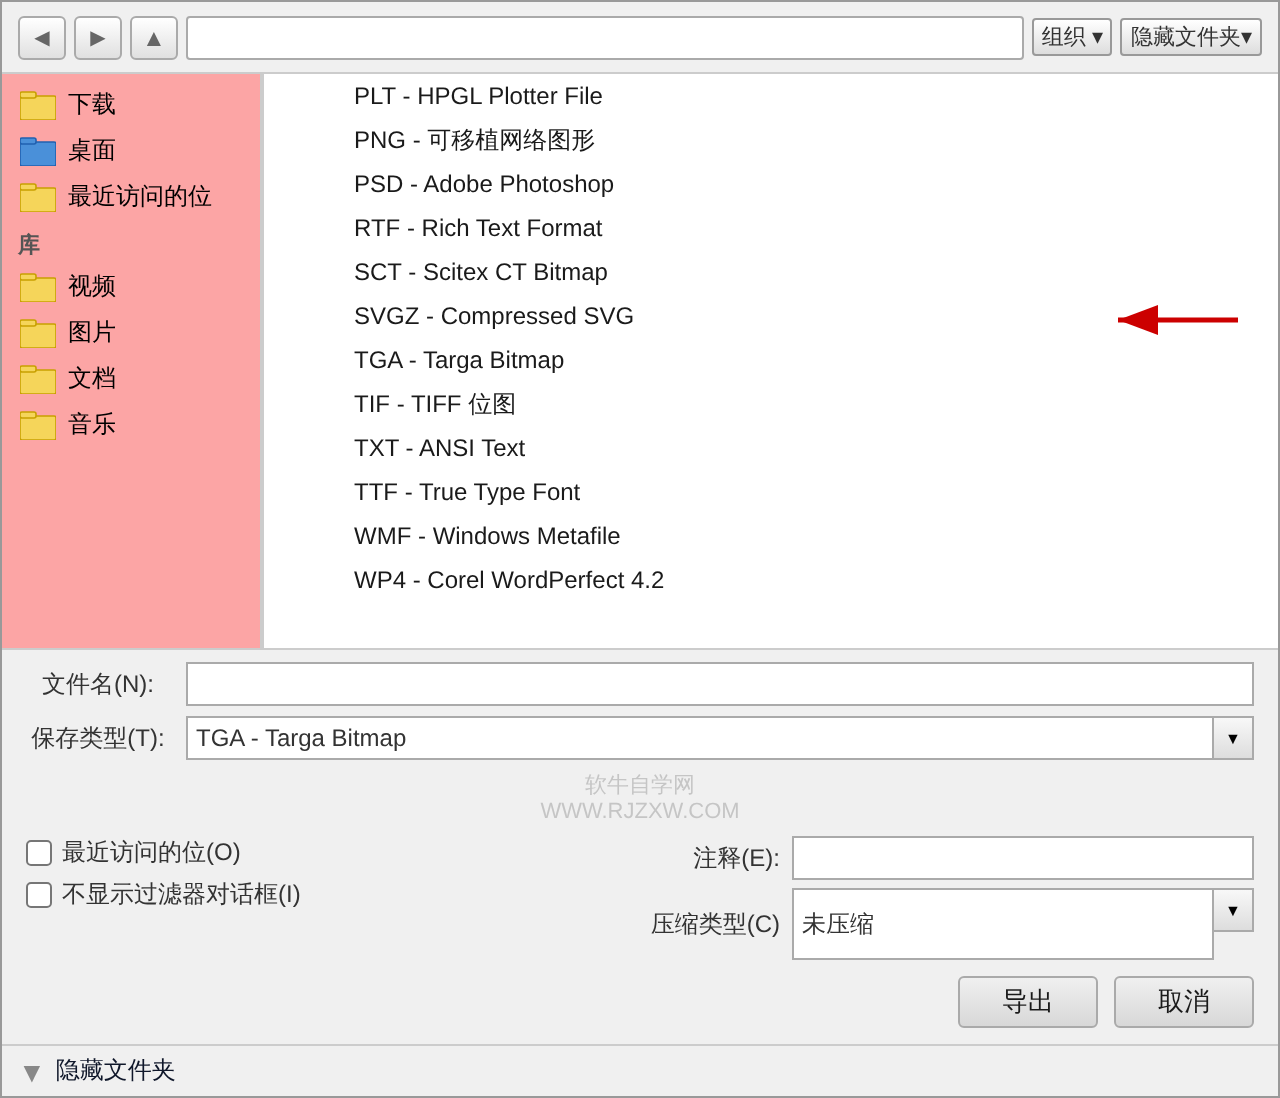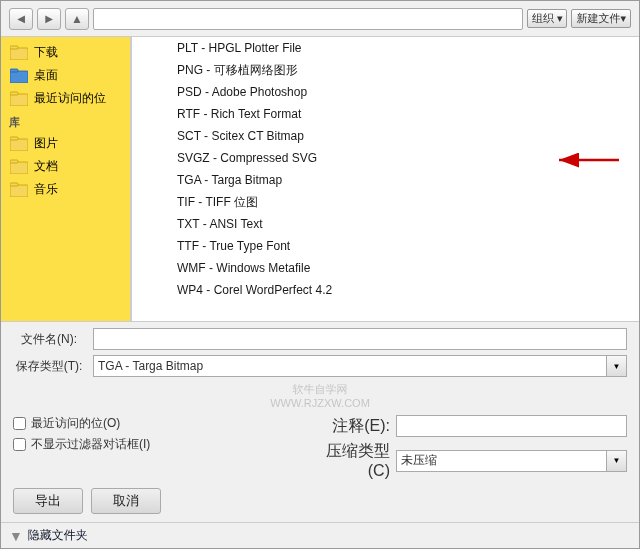--- a/index.html
+++ b/index.html
@@ -58,21 +58,21 @@
     
     .main-content {
       display: flex;
       flex: 1;
       overflow: hidden;
     }
 
     
     .sidebar {
       width: 130px;
-      background: #fde047;
+      background: #fca5a5;
       border-right: 1px solid #ccc;
       padding: 4px 0;
       overflow-y: auto;
     }
     .sidebar-toolbar-btn {
       font-size: 11px;
       background: linear-gradient(to bottom, #fff, #ddd);
       border: 1px solid #999;
       border-radius: 2px;
       padding: 1px 4px;
@@ -214,58 +214,59 @@
       display: flex;
       flex-direction: column;
       gap: 4px;
     }
     .right-option-row {
       display: flex;
       align-items: center;
       gap: 6px;
     }
     .right-label {
-      font-size: 16px; color: #333;
+      font-size: 12px; color: #333;
       width: 70px;
       text-align: right;
     }
     .right-input {
       flex: 1;
       height: 22px;
       border: 1px solid #aaa;
       background: #fff;
       padding: 0 4px;
       font-size: 12px;
     }
     .right-select-wrapper {
       flex: 1;
       display: flex;
     }
     .right-select-input {
       flex: 1;
-      height: 22px;
+      height: 36px;
       border: 1px solid #aaa;
       background: #fff;
       padding: 0 4px;
       font-size: 12px;
       color: #333;
     }
     .right-select-arrow {
       width: 20px; height: 22px;
       background: linear-gradient(to bottom, #f8f8f8, #ddd);
       border: 1px solid #aaa;
       border-left: none;
       display: flex; align-items: center; justify-content: center;
       cursor: pointer;
       font-size: 8px;
     }
 
     
     .buttons-row {
       display: flex;
+      justify-content: flex-end;
       gap: 8px;
       margin-top: 8px;
     }
     .action-btn {
       width: 70px; height: 26px;
       background: linear-gradient(to bottom, #f0f0f0, #d8d8d8);
       border: 1px solid #aaa;
       border-radius: 3px;
       cursor: pointer;
       font-size: 13px;
@@ -298,21 +299,21 @@
 
 <div class="dialog">
 
   <div class="toolbar">
     <div class="nav-btn">◀</div>
     <div class="nav-btn">▶</div>
     <div class="nav-btn" style="font-size:12px;">▲</div>
     <div class="path-box"></div>
     <div class="toolbar-right">
       <button class="sidebar-toolbar-btn">组织 ▾</button>
-      <button class="sidebar-toolbar-btn">新建文件▾</button>
+      <button class="sidebar-toolbar-btn">隐藏文件夹▾</button>
     </div>
   </div>
 
   <div class="main-content">
 
     <div class="sidebar">
       <div class="sidebar-item">
         <div class="folder-icon">
           <svg viewBox="0 0 18 15">
               <rect x="0" y="3" width="18" height="12" rx="1" fill="#f5d55a" stroke="#c8a000" stroke-width="0.8"></rect>
@@ -333,20 +334,29 @@
       <div class="sidebar-item">
         <div class="folder-icon">
           <svg viewBox="0 0 18 15">
               <rect x="0" y="3" width="18" height="12" rx="1" fill="#f5d55a" stroke="#c8a000" stroke-width="0.8"></rect>
               <rect x="0" y="1" width="8" height="3" rx="1" fill="#f5d55a" stroke="#c8a000" stroke-width="0.8"></rect>
             </svg>
         </div>
         <span>最近访问的位</span>
       </div>
       <div class="sidebar-section">库</div>
+      <div class="sidebar-item">
+        <div class="folder-icon">
+          <svg viewBox="0 0 18 15">
+              <rect x="0" y="3" width="18" height="12" rx="1" fill="#f5d55a" stroke="#c8a000" stroke-width="0.8"></rect>
+              <rect x="0" y="1" width="8" height="3" rx="1" fill="#f5d55a" stroke="#c8a000" stroke-width="0.8"></rect>
+            </svg>
+        </div>
+        <span>视频</span>
+      </div>
       <div class="sidebar-item">
         <div class="folder-icon">
           <svg viewBox="0 0 18 15">
               <rect x="0" y="3" width="18" height="12" rx="1" fill="#f5d55a" stroke="#c8a000" stroke-width="0.8"></rect>
               <rect x="0" y="1" width="8" height="3" rx="1" fill="#f5d55a" stroke="#c8a000" stroke-width="0.8"></rect>
             </svg>
         </div>
         <span>图片</span>
       </div>
       <div class="sidebar-item">

